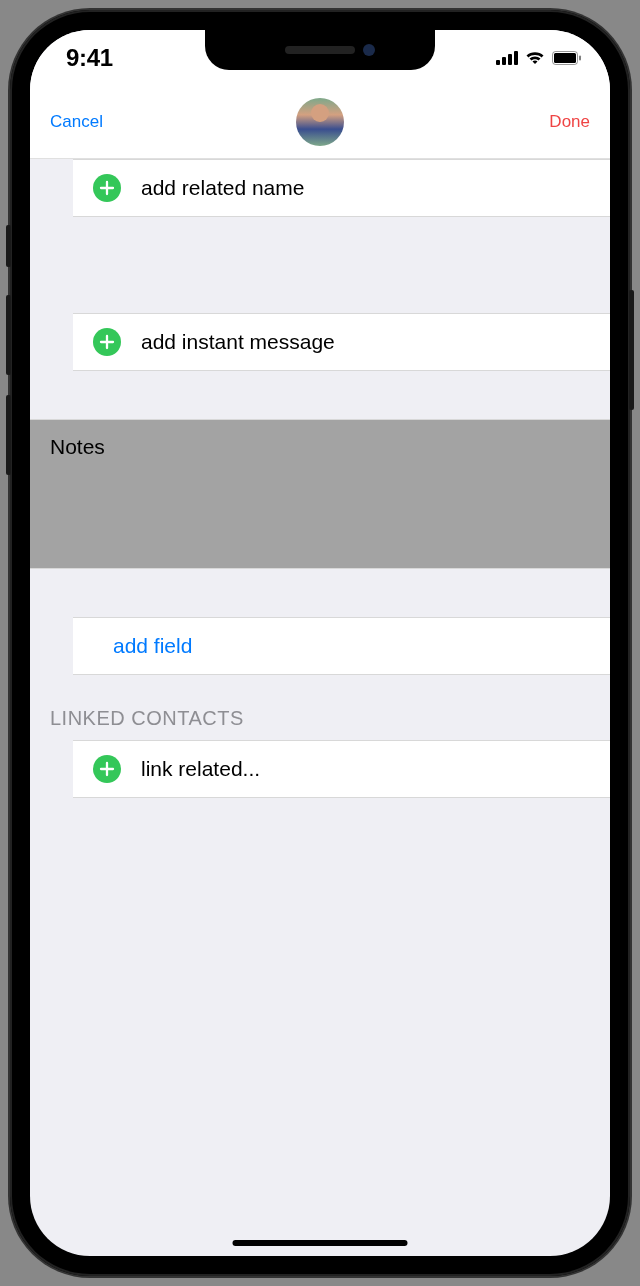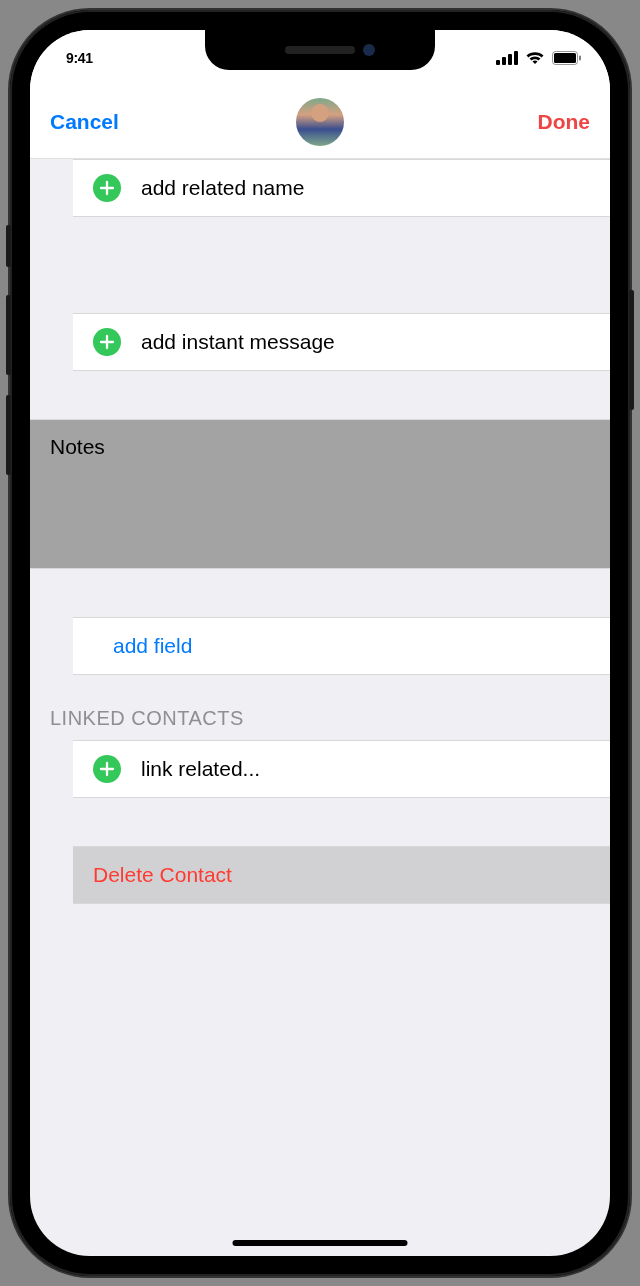--- a/index.html
+++ b/index.html
@@ -65,45 +65,44 @@
     .status-bar {
       height: 55px;
       display: flex;
       justify-content: space-between;
       align-items: center;
       padding: 0 28px 0 36px;
       background: #fff;
       position: relative;
     }
     .status-time {
-      font-size: 14px;
+      font-size: 24px;
       font-weight: 600;
       letter-spacing: -0.3px;
     }
     .status-icons {
       display: flex;
       align-items: center;
       gap: 7px;
     }
     .header {
       height: 74px;
       background: #fff;
       display: flex;
       align-items: center;
       justify-content: space-between;
       padding: 0 20px;
       border-bottom: 1px solid #e0e0e0;
       position: relative;
     }
     .header-btn {
-      font-size: 21px;
+      font-size: 17px;
       background: none;
       border: none;
       cursor: pointer;
-      font-weight: bold;
     }
     .header-btn.cancel {
       color: #007aff;
     }
     .header-btn.done {
       color: #ef4444;
     }
     .avatar {
       position: absolute;
       left: 50%;
@@ -322,22 +321,19 @@
         <div class="add-icon">
           <svg viewBox="0 0 16 16">
               <path d="M8 2 V14 M2 8 H14" stroke="#fff" stroke-width="2.3" stroke-linecap="round"></path>
             </svg>
         </div>
         <span class="row-label">link related...</span>
       </div>
 
       <div class="spacer"></div>
 
-      <div class="row delete-row">
-        <span class="row-label">Delete Contact</span>
-      </div>
 
       <div class="bottom-spacer"></div>
     </div>
 
     <div class="home-indicator"></div>
   </div>
 </div>
 
 </body></html>

